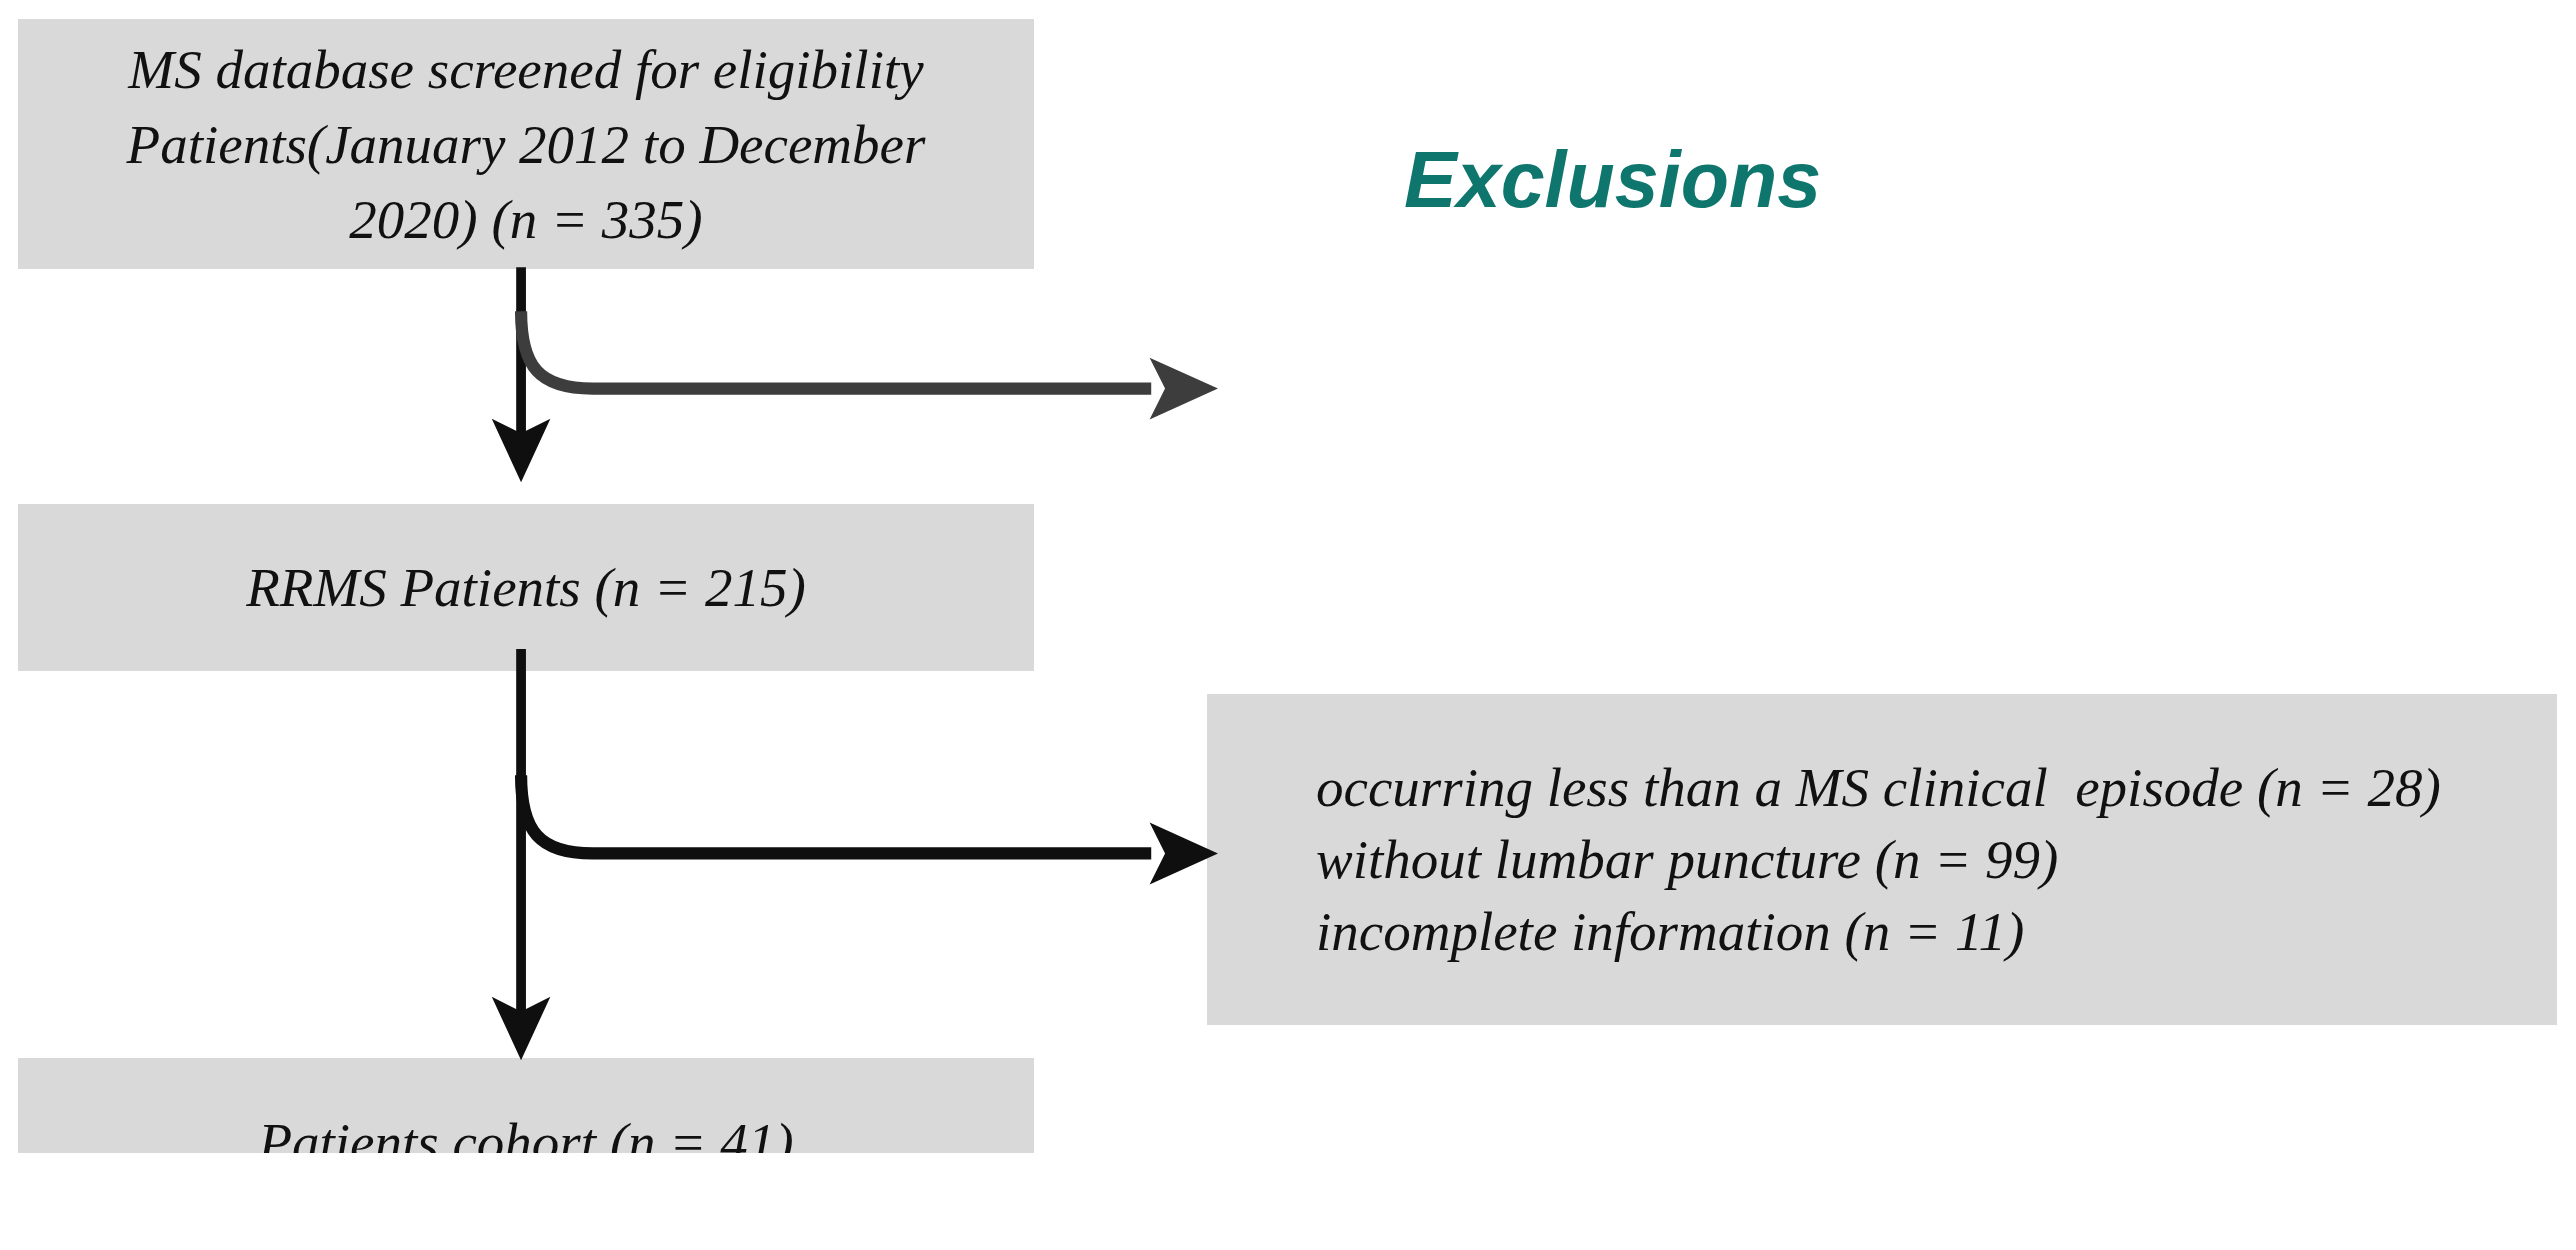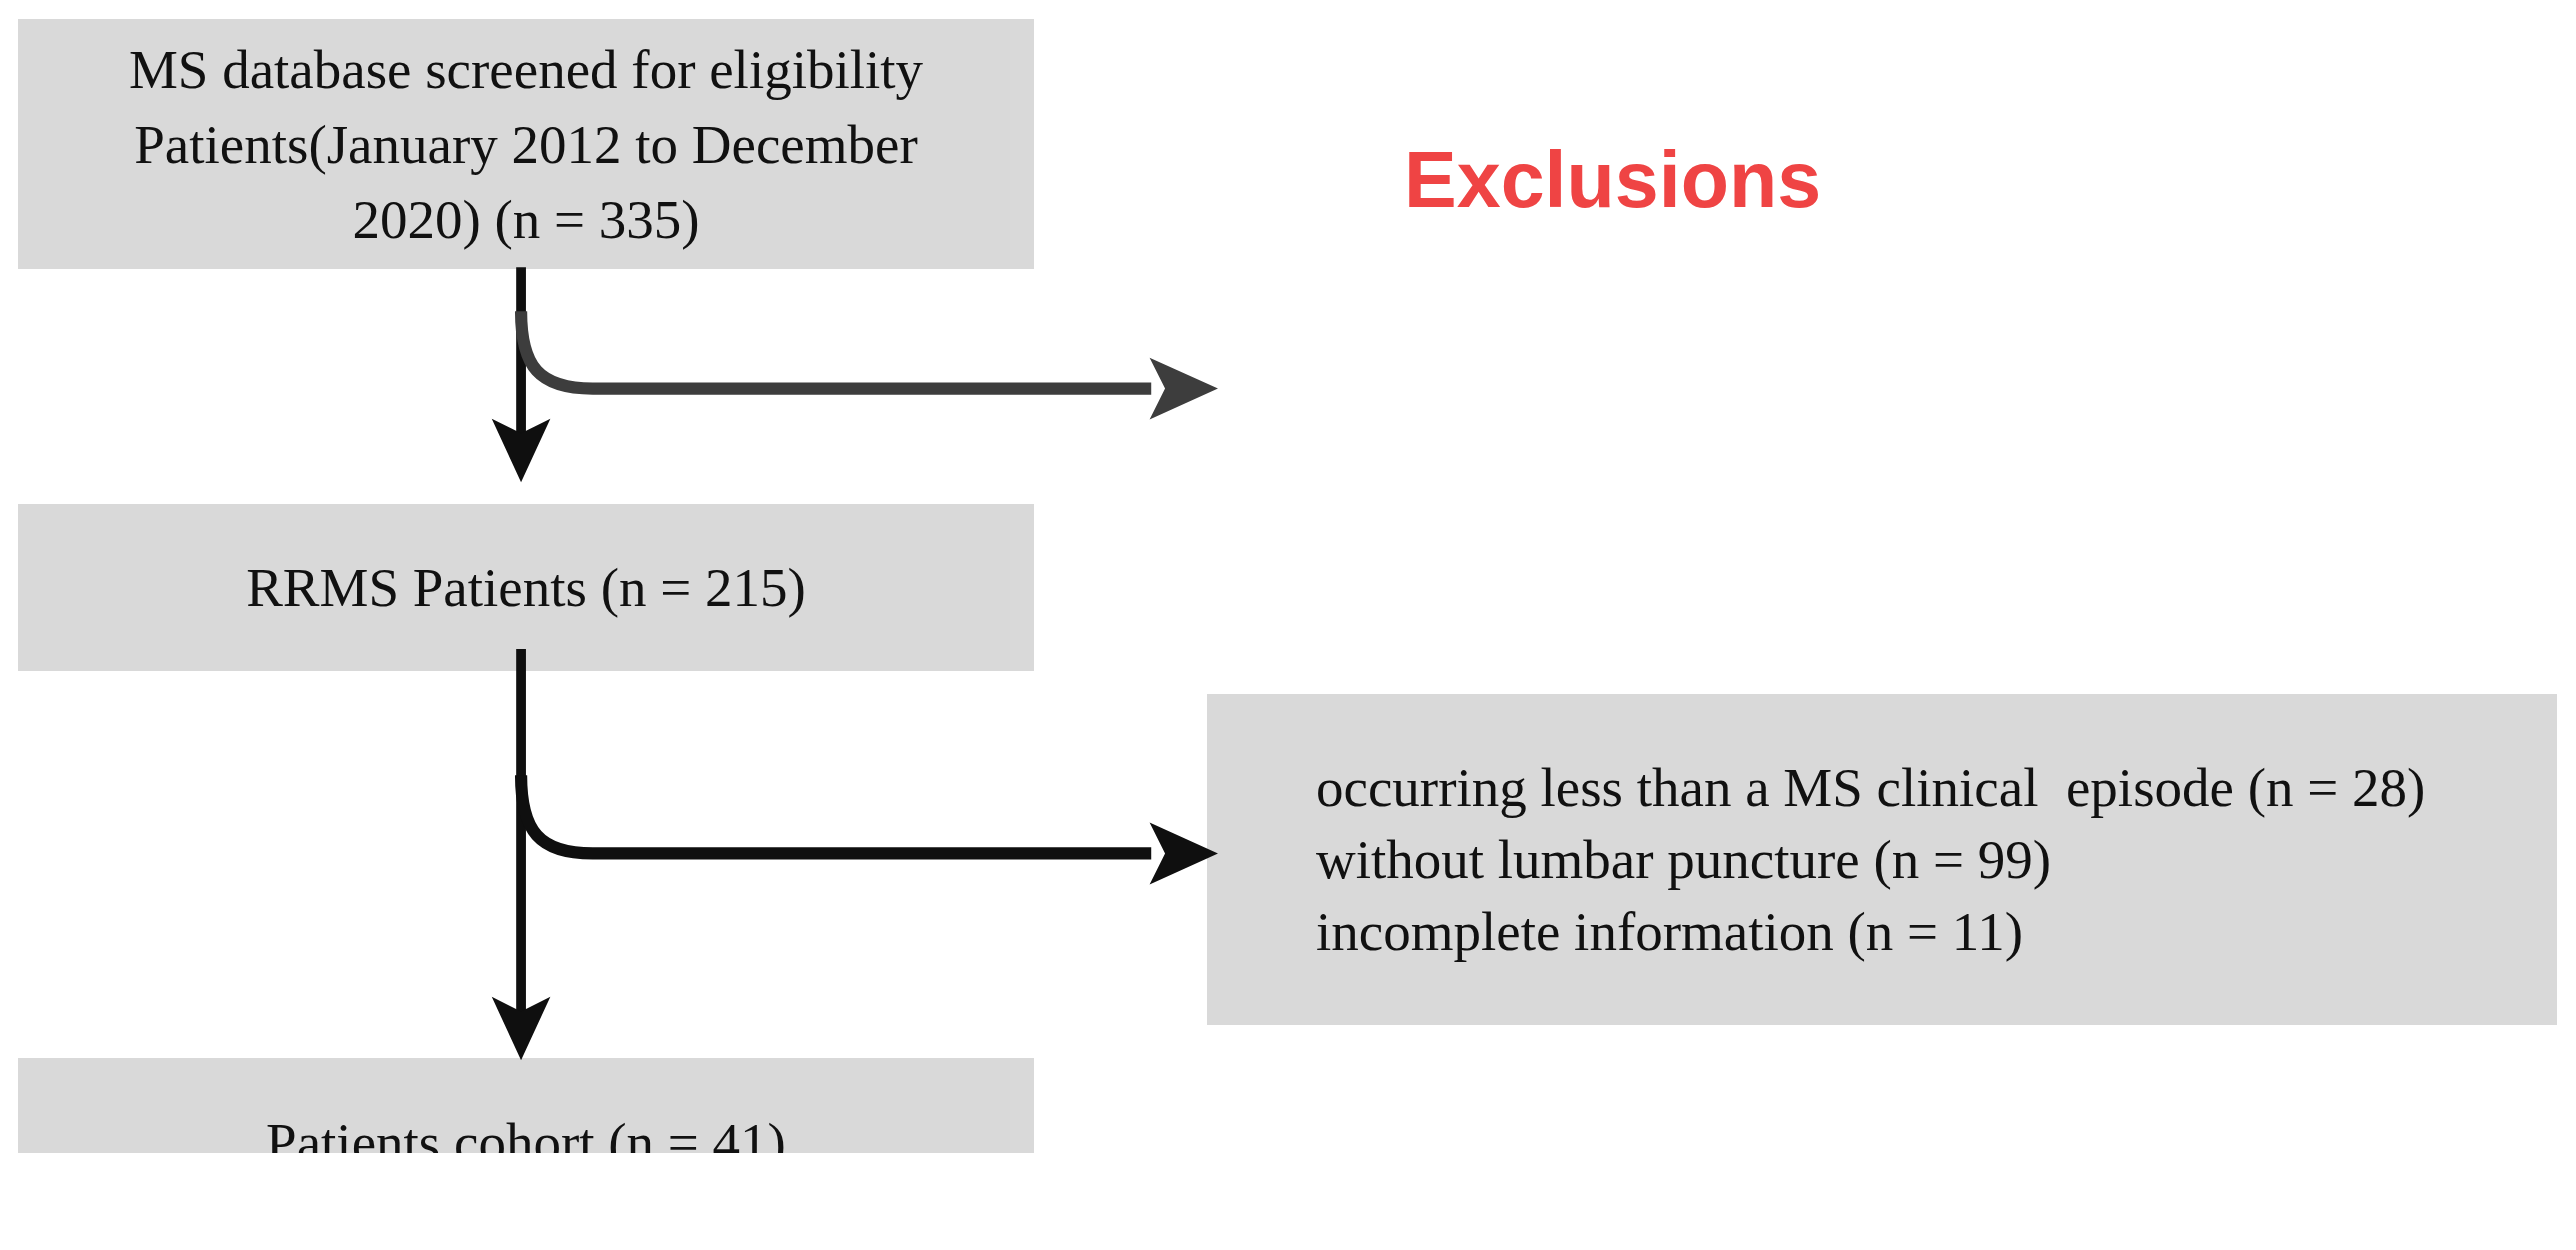--- a/index.html
+++ b/index.html
@@ -4,20 +4,21 @@
 <style>
   html, body { margin: 0; padding: 0; background: #ffffff; }
   #stage {
     position: relative;
     width: 2576px;
     height: 1153px;
     background: #ffffff;
     font-family: "Liberation Serif", serif;
     color: #111111;
     overflow: hidden;
+    font-style: italic;
   }
   .box {
     position: absolute;
     background: var(--box-fill, #d9d9d9);
     display: flex;
     align-items: center;
     justify-content: center;
     text-align: center;
     font-size: 55px;
     line-height: 75px;
@@ -35,21 +36,21 @@
                     padding-left: 109px; box-sizing: border-box; line-height: 72px; }
   #box-cohort     { left: 18px;   top: 1058px; width: 1016px; height: 169px; }
   #exclusions-heading {
     position: absolute;
     left: 1404px;
     top: 137px;
     font-family: "Liberation Sans", sans-serif;
     font-weight: bold;
     font-size: 79px;
     line-height: 1.1;
-    color: #ef4444;
+    color: #0f766e;
     white-space: nowrap;
   }
   #flow-arrows {
     position: absolute;
     left: 0; top: 0;
     pointer-events: none;
   }
   .arrow-line-black { stroke: var(--arrow-black, #0f0f0f); fill: none; }
   .arrow-head-black { fill: var(--arrow-black, #0f0f0f); }
   .arrow-line-gray  { stroke: var(--arrow-gray, #3d3d3d); fill: none; }

